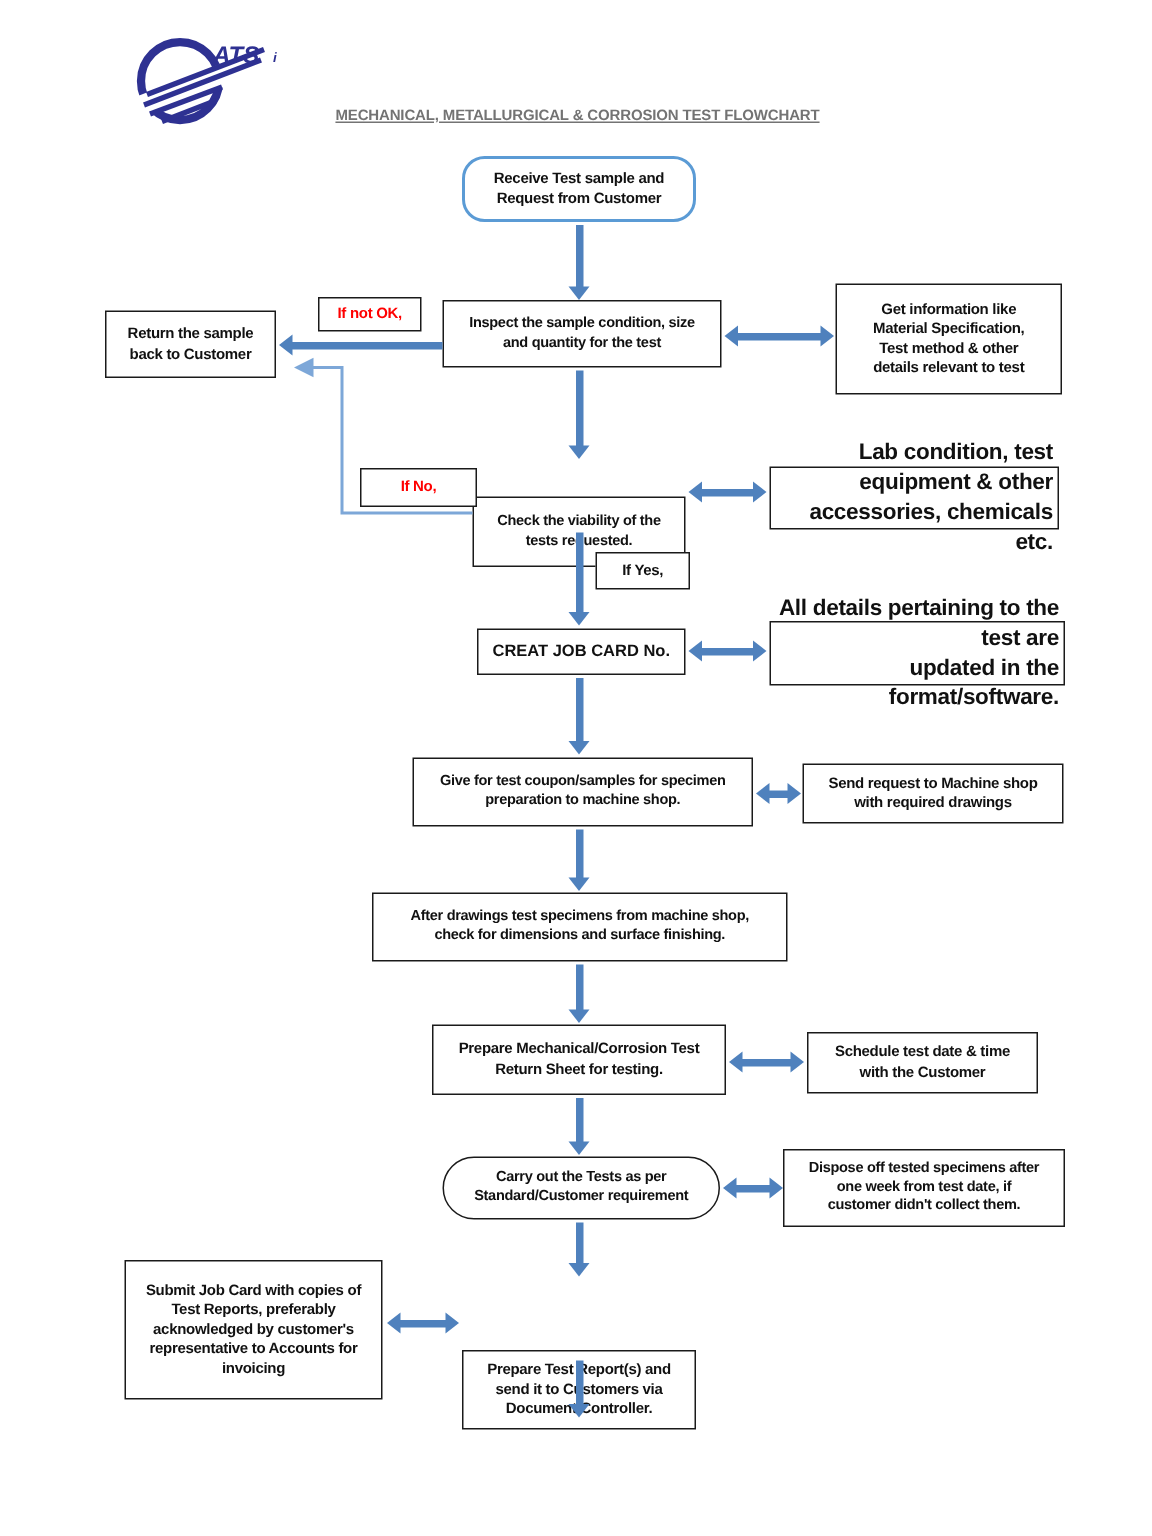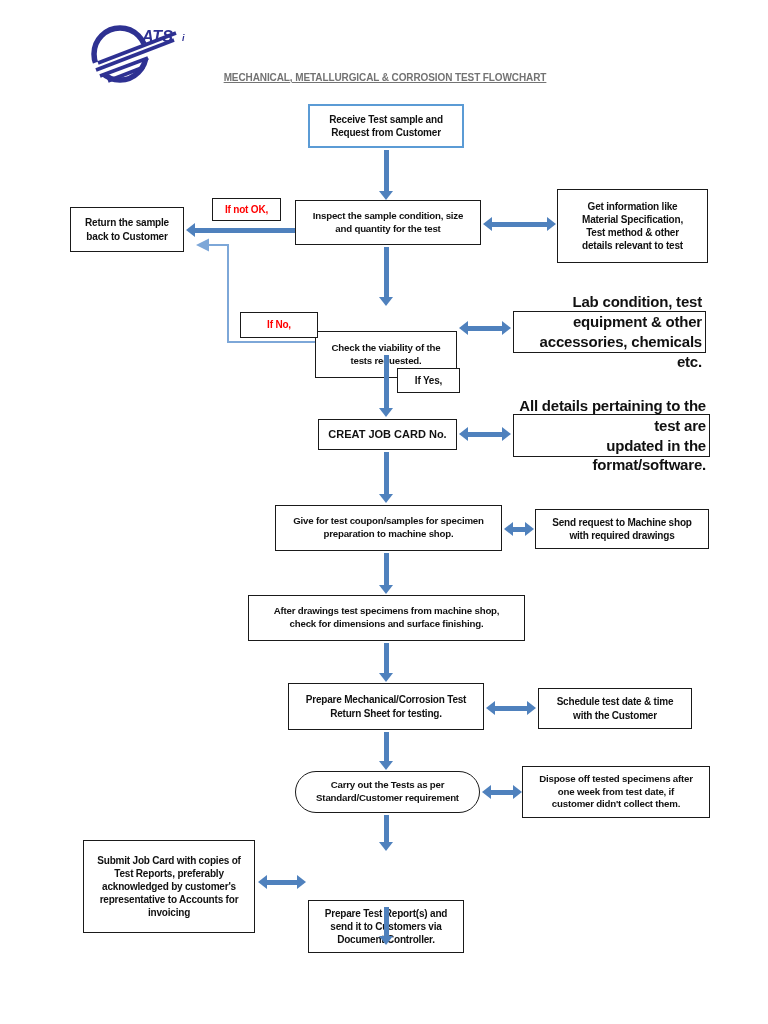--- a/index.html
+++ b/index.html
@@ -66,21 +66,21 @@
       <line x1="10" y1="54" x2="88" y2="24"></line>
       <line x1="14" y1="60" x2="62" y2="42"></line>
       <line x1="22" y1="65" x2="58" y2="51"></line>
     </g>
     <text x="56" y="26" font-size="16" font-weight="bold" font-style="italic" fill="#2e3192" font-family="Liberation Sans, sans-serif">ATS</text>
     <text x="96" y="25" font-size="9" font-weight="bold" font-style="italic" fill="#2e3192" font-family="Liberation Sans, sans-serif">i</text>
   </svg>
 
   <div class="title">MECHANICAL, METALLURGICAL &amp; CORROSION TEST FLOWCHART</div>
 
-  <div class="box blue" style="left:308px;top:104px;width:156px;height:44px;">Receive Test sample and
+  <div class="box blue" style="left:308px;top:104px;width:156px;height:44px;border-radius:15px;">Receive Test sample and
 Request from Customer</div>
 
   <div class="box fs97" style="left:295px;top:200px;width:186px;height:45px;">Inspect the sample condition, size
 and quantity for the test</div>
 
   <div class="box red-label" style="left:212px;top:198px;width:69px;height:23px;">If not OK,</div>
 
   <div class="box" style="left:70px;top:207px;width:114px;height:45px;">Return the sample
 back to Customer</div>
 

